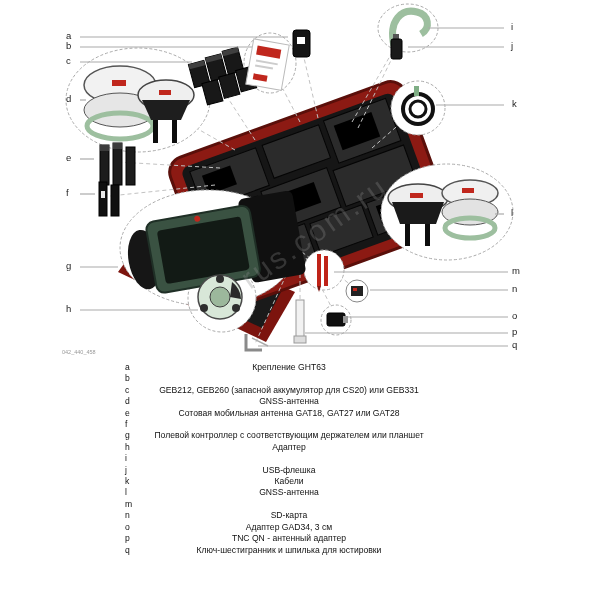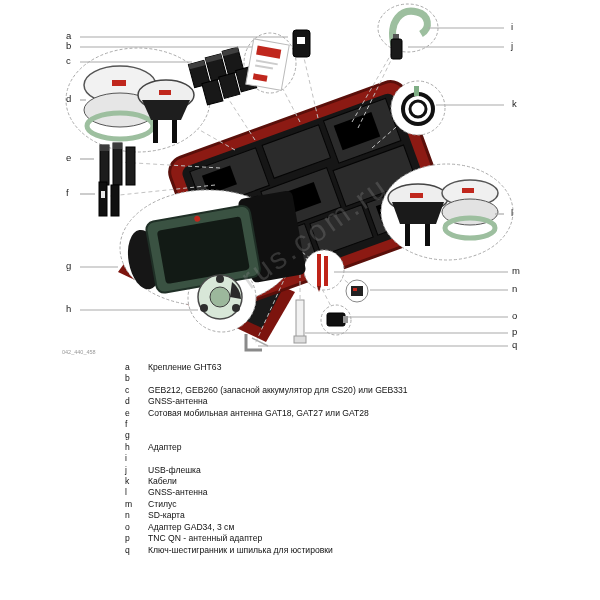--- a/index.html
+++ b/index.html
@@ -3,21 +3,21 @@
 <meta charset="utf-8">
 <style>
   html,body{margin:0;padding:0;background:#fff;}
   .page{position:relative;width:600px;height:600px;background:#ffffff;
         font-family:"Liberation Sans",sans-serif;overflow:hidden;}
   .diagram-wrap{position:absolute;left:0;top:0;width:600px;height:360px;}
   .callout{position:absolute;font-size:9.5px;color:#222;line-height:10px;}
   .legend{position:absolute;left:125px;top:362px;width:330px;}
   .lrow{display:flex;font-size:8.6px;line-height:11.4px;color:#111;}
   .ll{flex:0 0 23px;width:23px;}
-  .lt{width:282px;max-width:282px;}
+  .lt{width:282px;max-width:282px;text-align:center;}
   svg{display:block;}
 </style>
 </head>
 <body>
 
 <div class="page">
 
   <div class="diagram-wrap">
     <svg width="600" height="360" viewBox="0 0 600 360">
 
@@ -270,20 +270,21 @@
       </div>
     <div class="lrow">
         <span class="ll">e</span>
         <span class="lt">Сотовая мобильная антенна GAT18, GAT27 или GAT28</span>
       </div>
     <div class="lrow">
         <span class="ll">f</span>
       </div>
     <div class="lrow">
         <span class="ll">g</span>
+        <span class="lt">Полевой контроллер с соответствующим держателем или планшет</span>
       </div>
     <div class="lrow">
         <span class="ll">h</span>
         <span class="lt">Адаптер</span>
       </div>
     <div class="lrow">
         <span class="ll">i</span>
       </div>
     <div class="lrow">
         <span class="ll">j</span>
@@ -292,21 +293,20 @@
     <div class="lrow">
         <span class="ll">k</span>
         <span class="lt">Кабели</span>
       </div>
     <div class="lrow">
         <span class="ll">l</span>
         <span class="lt">GNSS-антенна</span>
       </div>
     <div class="lrow">
         <span class="ll">m</span>
-        <span class="lt">Стилус</span>
       </div>
     <div class="lrow">
         <span class="ll">n</span>
         <span class="lt">SD-карта</span>
       </div>
     <div class="lrow">
         <span class="ll">o</span>
         <span class="lt">Адаптер GAD34, 3 см</span>
       </div>
     <div class="lrow">

